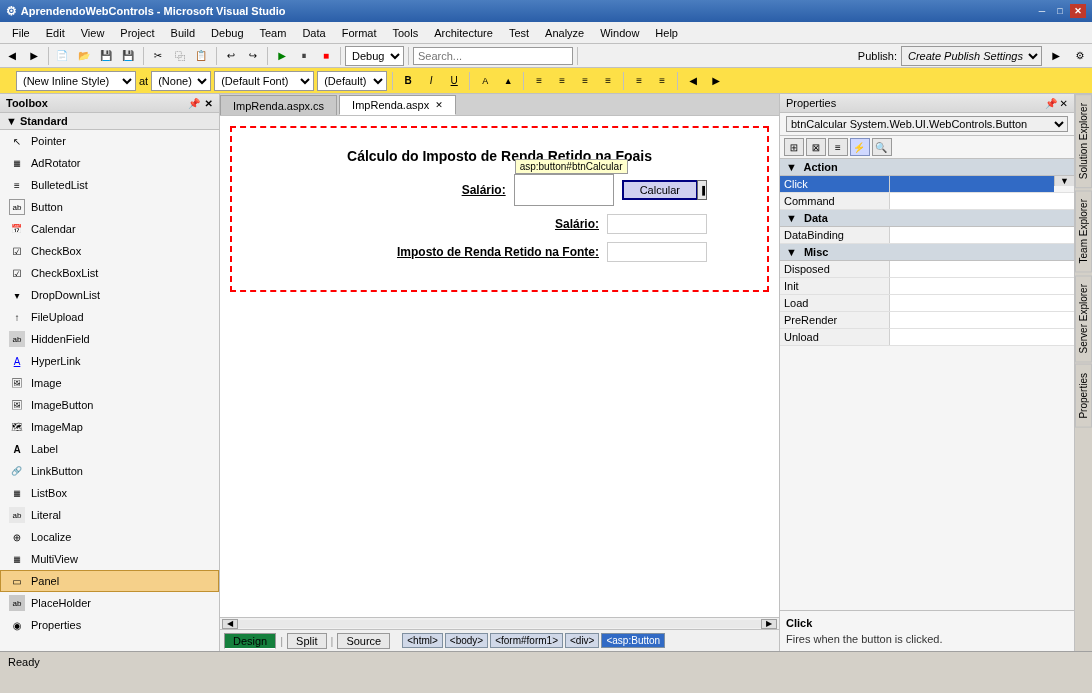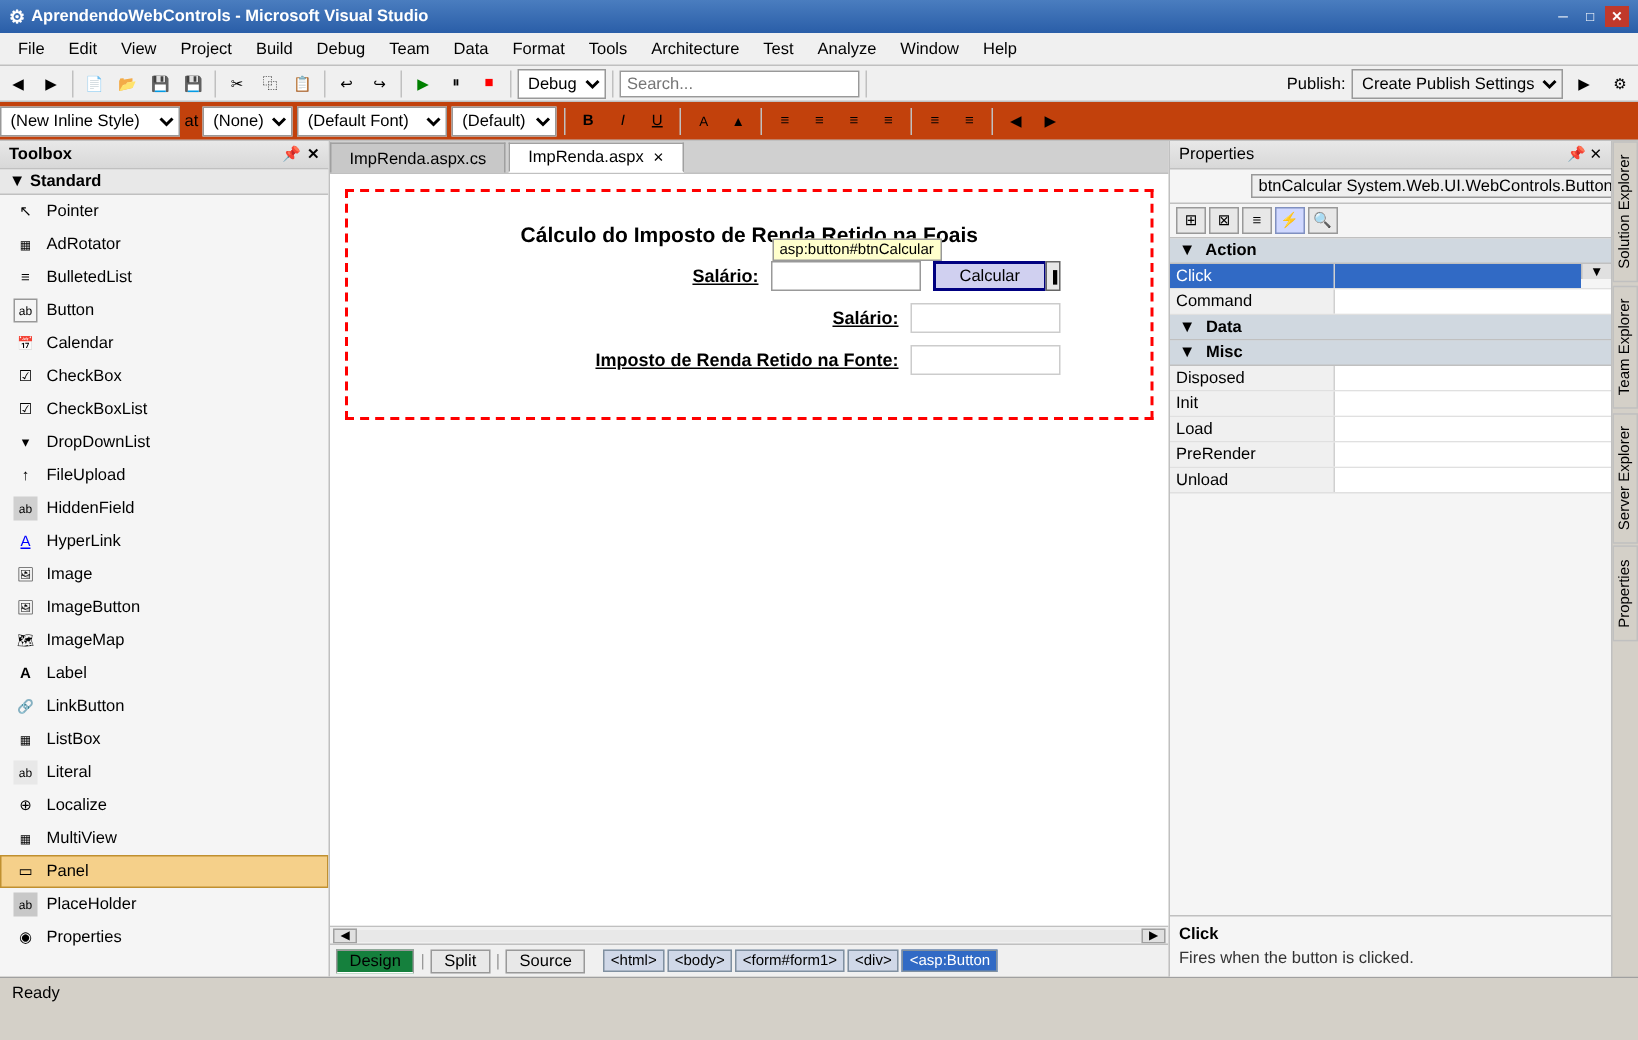--- a/index.html
+++ b/index.html
@@ -16,21 +16,21 @@
     #menu-bar { height: 22px; background: #f0f0f0; display: flex; align-items: center; padding: 0 4px; border-bottom: 1px solid #c0c0c0; }
     .menu-item { padding: 2px 8px; font-size: 11px; cursor: pointer; color: #000; }
     
     
     .toolbar-row { height: 24px; background: #f0f0f0; display: flex; align-items: center; padding: 0 2px; border-bottom: 1px solid #c0c0c0; gap: 2px; }
     .toolbar-btn { height: 20px; min-width: 20px; padding: 0 2px; background: transparent; border: 1px solid transparent; cursor: pointer; display: flex; align-items: center; justify-content: center; font-size: 10px; }
     .toolbar-separator { width: 1px; height: 18px; background: #c0c0c0; margin: 0 2px; }
     .toolbar-dropdown { height: 20px; padding: 0 2px; border: 1px solid #999; background: white; font-size: 11px; }
     
     
-    #format-bar { height: 26px; background: #c2410c; display: flex; align-items: center; padding: 0 0; border-bottom: 1px solid #c0c0c0; gap: 3px; }
+    #format-bar { height: 26px; background: #fde047; display: flex; align-items: center; padding: 0 16px; border-bottom: 1px solid #c0c0c0; gap: 3px; }
     .format-dropdown { height: 20px; padding: 0 2px; border: 1px solid #999; background: white; font-size: 11px; min-width: 80px; }
     
     
     #main-area { display: flex; height: calc(693px - 22px - 22px - 24px - 26px - 22px - 20px); }
     
     
     #toolbox { width: 220px; background: #f5f5f5; border-right: 1px solid #c0c0c0; display: flex; flex-direction: column; overflow: hidden; }
     #toolbox-header { background: linear-gradient(to bottom, #e8e8e8, #d8d8d8); padding: 3px 6px; font-weight: bold; font-size: 11px; border-bottom: 1px solid #c0c0c0; display: flex; align-items: center; justify-content: space-between; }
     #toolbox-content { overflow-y: auto; flex: 1; }
     .toolbox-section { background: #e8e8e8; padding: 2px 6px; font-weight: bold; font-size: 11px; border-bottom: 1px solid #c0c0c0; cursor: pointer; }
@@ -59,21 +59,21 @@
     .bottom-btn { padding: 1px 8px; font-size: 11px; border: 1px solid #999; background: #e8e8e8; cursor: pointer; }
     .bottom-btn.active { background: #15803d; border-bottom: 1px solid white; }
     .html-breadcrumb { display: flex; gap: 2px; align-items: center; font-size: 10px; }
     .breadcrumb-item { padding: 1px 4px; background: #d0d8e8; border: 1px solid #8090a0; font-size: 10px; cursor: pointer; }
     .breadcrumb-item.selected { background: #316ac5; color: white; }
     
     
     #properties-panel { width: 295px; background: #f5f5f5; border-left: 1px solid #c0c0c0; display: flex; flex-direction: column; }
     #prop-header { background: linear-gradient(to bottom, #e8e8e8, #d8d8d8); padding: 3px 6px; font-size: 11px; border-bottom: 1px solid #c0c0c0; display: flex; align-items: center; justify-content: space-between; }
     #prop-object { padding: 3px 6px; border-bottom: 1px solid #c0c0c0; font-size: 11px; display: flex; align-items: center; gap: 4px; }
-    #prop-object select { flex: 1; font-size: 11px; border: 1px solid #999; margin-left: 48px; }
+    #prop-object select { flex: 1; font-size: 11px; border: 1px solid #999; }
     #prop-toolbar { display: flex; gap: 2px; padding: 2px 4px; border-bottom: 1px solid #c0c0c0; align-items: center; }
     #prop-content { flex: 1; overflow-y: auto; }
     .prop-section { background: #d0d8e0; padding: 2px 6px; font-size: 11px; font-weight: bold; border-bottom: 1px solid #c0c0c0; }
     .prop-section-triangle { display: inline-block; margin-right: 4px; }
     .prop-row { display: flex; border-bottom: 1px solid #e0e0e0; }
     .prop-name { width: 110px; padding: 2px 4px; font-size: 11px; background: #f0f0f0; border-right: 1px solid #d0d0d0; flex-shrink: 0; }
     .prop-value { flex: 1; padding: 2px 4px; font-size: 11px; background: white; }
     .prop-row.selected .prop-name { background: #316ac5; color: white; }
     .prop-row.selected .prop-value { background: #316ac5; color: white; }
     #prop-description { padding: 6px; border-top: 1px solid #c0c0c0; background: #f5f5f5; }
@@ -148,21 +148,21 @@
   <div class="toolbar-btn" style="color:red;">■</div>
   <div class="toolbar-separator"></div>
   <select class="toolbar-dropdown">
     <option>Debug</option>
   </select>
   <div class="toolbar-separator"></div>
   <input type="text" style="height: 18px; width: 160px; border: 1px solid rgb(153, 153, 153); font-size: 11px; padding: 0px 4px;" placeholder="Search...">
   <div class="toolbar-separator"></div>
   <div style="margin-left:auto; display:flex; align-items:center; gap:4px;">
     <span style="font-size:11px;">Publish:</span>
-    <select style="height:20px; font-size:11px; border:1px solid #999; padding:0 2px;">
+    <select style="height:20px; font-size:11px; border:1px solid #999; padding:0 2px;font-style:italic;">
       <option>Create Publish Settings</option>
     </select>
     <div class="toolbar-btn">▶</div>
     <div class="toolbar-btn">⚙</div>
   </div>
 </div>
 
 <div id="format-bar">
   <select class="format-dropdown" style="min-width:120px;">
     <option>(New Inline Style)</option>
@@ -324,21 +324,21 @@
       </div>
     </div>
     <div id="editor-content">
       <div class="design-frame">
         <div class="design-heading">
           <span>Cálculo do Imposto de Renda Retido na Fo</span><span>ais</span>
         </div>
         <div class="design-row">
           <span class="design-label">Salário:</span>
           <div style="position:relative; display:inline-block;">
-            <div class="design-input-box" style="min-width:100px; height:20px;">
+            <div class="design-input-box" style="min-width:100px; height:32px;">
               <div class="tooltip-box">asp:button#btnCalcular</div>
             </div>
           </div>
           <button class="calcular-btn selected">Calcular</button>
           <div style="width:10px; height:20px; border:1px solid #666; margin-left:-1px; background:#e8e8e8; display:flex; align-items:center; justify-content:center; font-size:8px;">▐</div>
         </div>
         <div class="design-row">
           <span class="design-label">Salário:</span>
           <div style="min-width:100px; height:20px; border:1px solid #ccc; background:white;"></div>
         </div>
@@ -403,20 +403,24 @@
       </div>
       <div class="prop-row">
         <div class="prop-name">Command</div>
         <div class="prop-value"></div>
       </div>
 
       <div class="prop-section">
         <span class="prop-section-triangle">▼</span>
         <span>Data</span>
       </div>
+      <div class="prop-row">
+        <div class="prop-name">DataBinding</div>
+        <div class="prop-value"></div>
+      </div>
 
       <div class="prop-section">
         <span class="prop-section-triangle">▼</span>
         <span>Misc</span>
       </div>
       <div class="prop-row">
         <div class="prop-name">Disposed</div>
         <div class="prop-value"></div>
       </div>
       <div class="prop-row">

